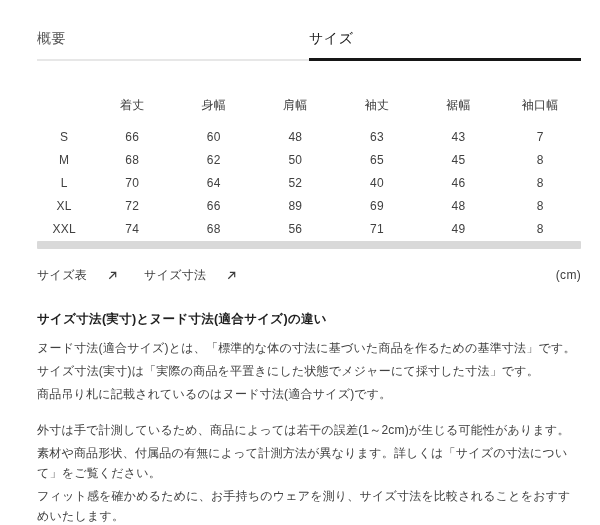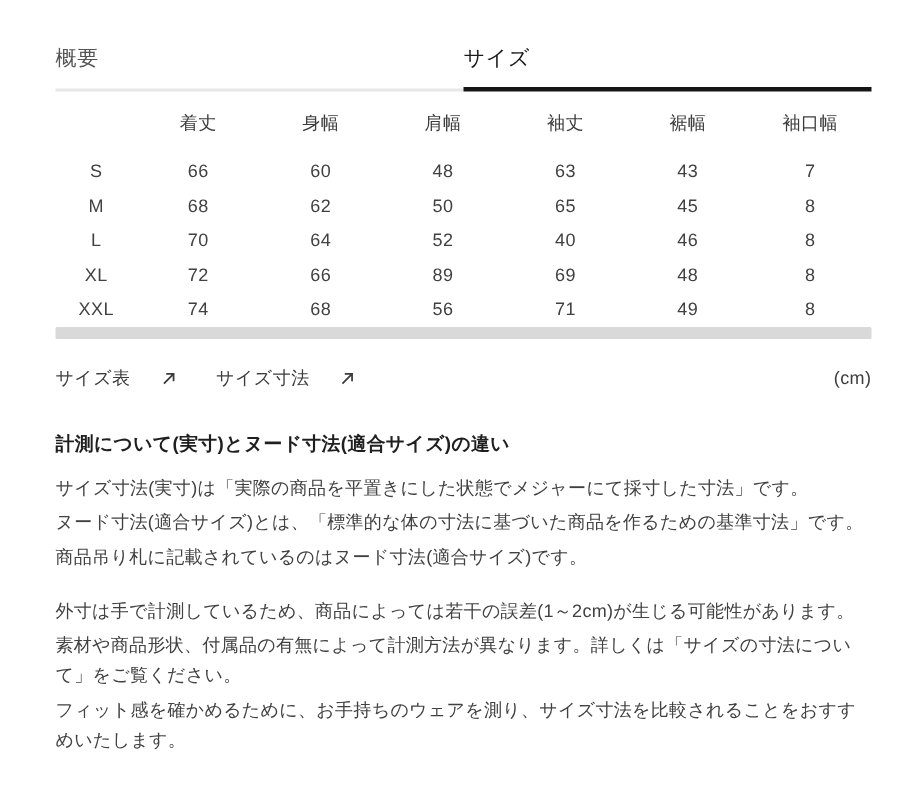--- a/index.html
+++ b/index.html
@@ -18,21 +18,21 @@
     padding-bottom:13px;position:relative;color:#555;cursor:pointer;
   }
   .tab::after{
     content:"";position:absolute;left:0;right:0;bottom:0;height:2px;background:#e7e7e7;
   }
   .tab.active{color:#1a1a1a;}
   .tab.active::after{height:3px;background:#161616;}
 
   
   table.size{
-    width:100%;border-collapse:collapse;table-layout:fixed;margin-top:9px;
+    width:100%;border-collapse:collapse;table-layout:fixed;margin-top:32px;
   }
   table.size col.c-label{width:10%;}
   table.size col.c-data{width:15%;}
   table.size th,table.size td{
     font-size:12px;font-weight:normal;text-align:center;
     padding:0;height:23px;color:#414141;letter-spacing:.3px;
   }
   table.size thead th{height:28px;vertical-align:top;padding-top:4px;color:#3c3c3c;}
 
   
@@ -158,23 +158,23 @@
       <span>
         <svg width="11" height="11" viewBox="0 0 12 12">
             <path d="M2.5 9.5 L9.3 2.7 M4.2 2.5 H9.5 V7.8" stroke="#3c3c3c" stroke-width="1.3" fill="none"></path>
           </svg>
       </span>
     </span>
     <span class="unit">(cm)</span>
   </div>
 
   <div class="section">
-    <h3>計測について(実寸)とヌード寸法(適合サイズ)の違い</h3>
+    <h3>サイズ寸法(実寸)とヌード寸法(適合サイズ)の違い</h3>
+    <p>ヌード寸法(適合サイズ)とは、「標準的な体の寸法に基づいた商品を作るための基準寸法」です。</p>
     <p>サイズ寸法(実寸)は「実際の商品を平置きにした状態でメジャーにて採寸した寸法」です。</p>
-    <p>ヌード寸法(適合サイズ)とは、「標準的な体の寸法に基づいた商品を作るための基準寸法」です。</p>
     <p>商品吊り札に記載されているのはヌード寸法(適合サイズ)です。</p>
   </div>
 
   <div class="section">
     <p>外寸は手で計測しているため、商品によっては若干の誤差(1～2cm)が生じる可能性があります。</p>
     <p>素材や商品形状、付属品の有無によって計測方法が異なります。詳しくは「サイズの寸法について」をご覧ください。</p>
     <p>フィット感を確かめるために、お手持ちのウェアを測り、サイズ寸法を比較されることをおすすめいたします。</p>
   </div>
 
 </div>

